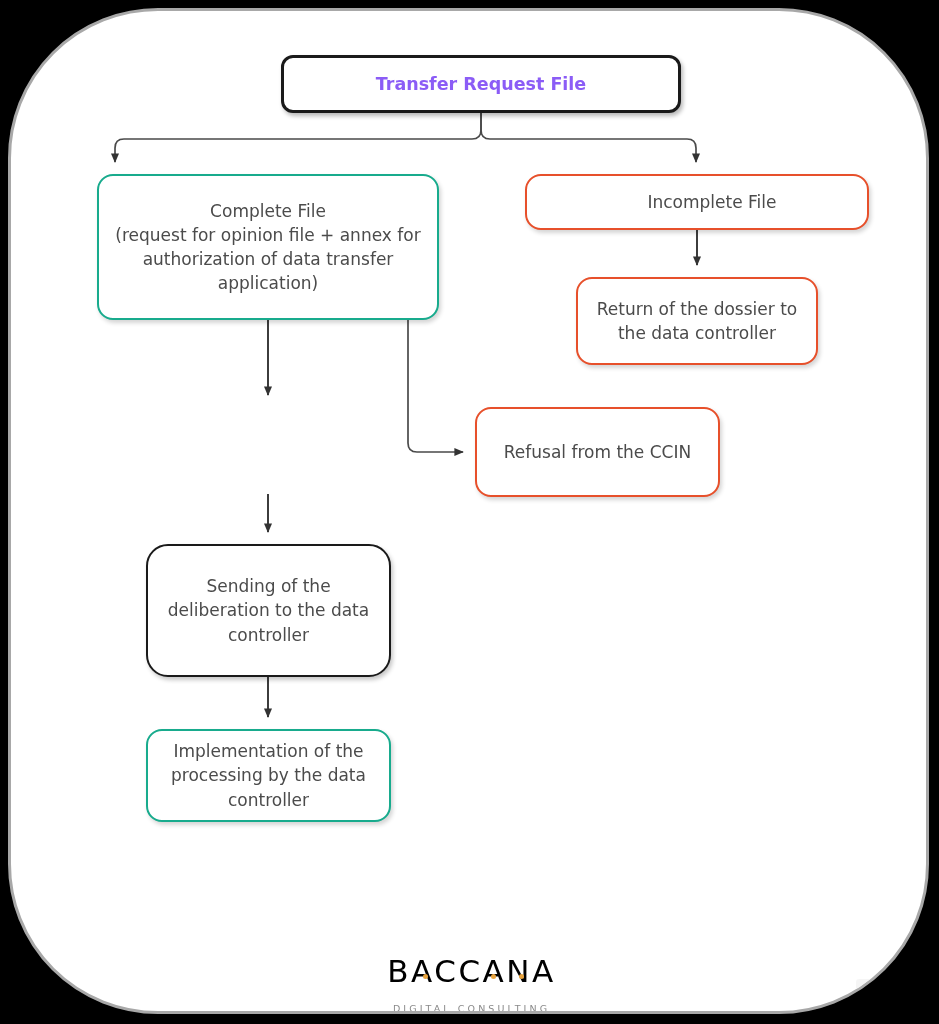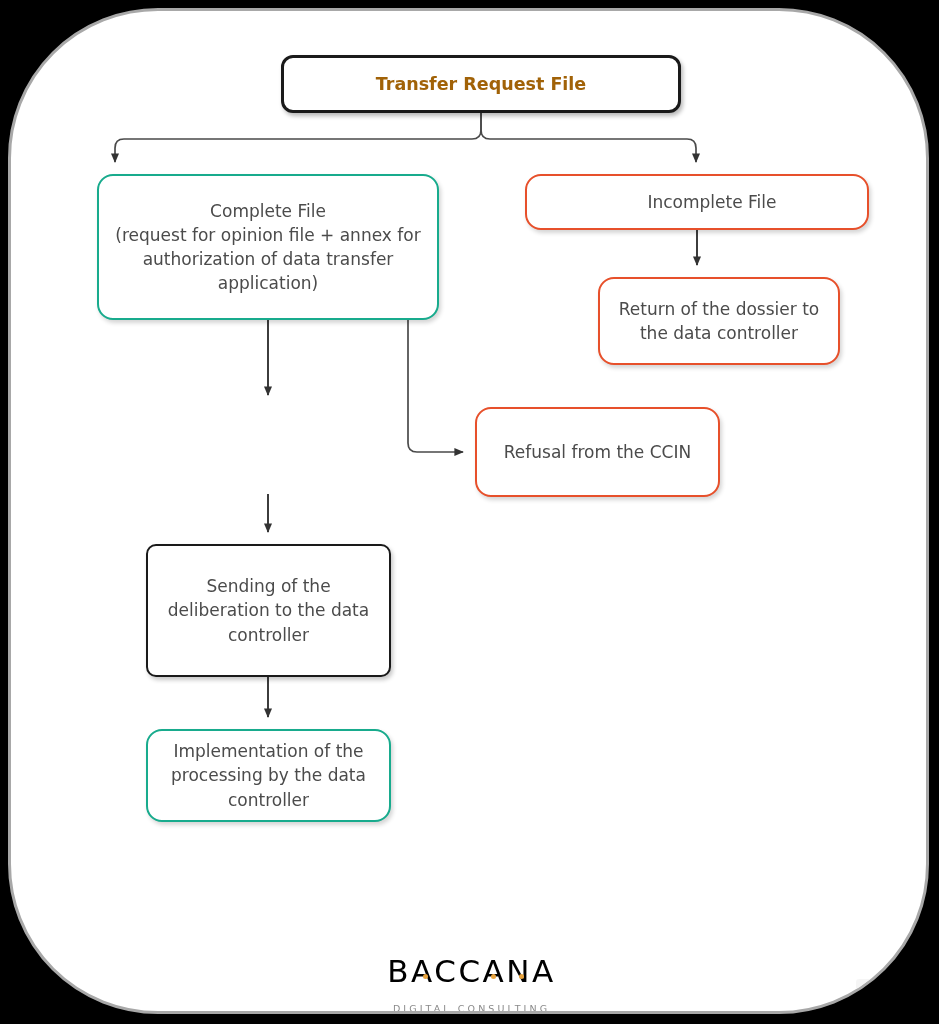--- a/index.html
+++ b/index.html
@@ -46,41 +46,41 @@
     color: #4b4b4b;
     font-size: 17px;
     line-height: 1.42;
     padding: 6px 10px;
     white-space: pre-line;
   }
 
   .node.title {
     border: 3px solid #1a1a1a;
     border-radius: 12px;
-    color: #a16207;
+    color: #8b5cf6;
     font-weight: bold;
     font-size: 17.5px;
     box-shadow: 2px 3px 4px rgba(0,0,0,0.28);
   }
 
   .node.green {
     border: 2.6px solid #18ab8d;
     border-radius: 16px;
     box-shadow: 2px 3px 4px rgba(0,0,0,0.17);
   }
 
   .node.red {
     border: 2.6px solid #e7502b;
     border-radius: 16px;
     box-shadow: 2px 3px 4px rgba(0,0,0,0.17);
   }
 
   .node.dark {
     border: 2.8px solid #1a1a1a;
-    border-radius: 10px;
+    border-radius: 22px;
     box-shadow: 2px 3px 4px rgba(0,0,0,0.22);
     text-align: center;
   }
 
   #connectors {
     position: absolute;
     left: 0;
     top: 0;
     width: 921px;
     height: 1006px;
@@ -171,21 +171,21 @@
 
     <div class="node title" style="left:270px; top:44px; width:400px; height:58px;">Transfer Request File</div>
 
     <div class="node green" style="left:86px; top:163px; width:342px; height:146px;">Complete File
 (request for opinion file + annex for
 authorization of data transfer
 application)</div>
 
     <div class="node red" style="left:514px; top:163px; width:344px; height:56px;padding-left:40px;">Incomplete File</div>
 
-    <div class="node red" style="left:565px; top:266px; width:242px; height:88px;margin-left:22px;">Return of the dossier to
+    <div class="node red" style="left:565px; top:266px; width:242px; height:88px;">Return of the dossier to
 the data controller</div>
 
 
     <div class="node red" style="left:464px; top:396px; width:245px; height:90px;">Refusal from the CCIN</div>
 
     <div class="node dark" style="left:135px; top:533px; width:245px; height:133px;">Sending of the
 deliberation to the data
 controller</div>
 
     <div class="node green" style="left:135px; top:718px; width:245px; height:93px;">Implementation of the

